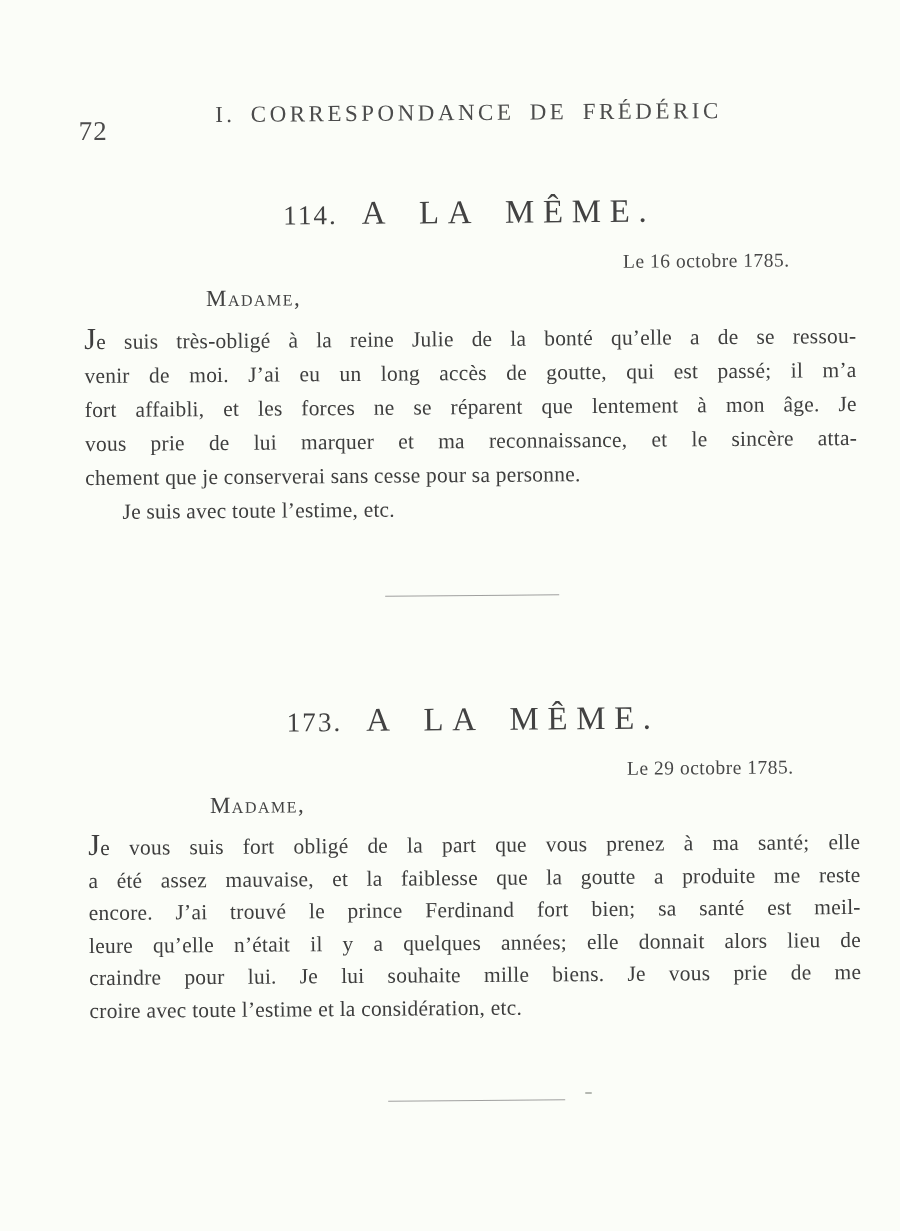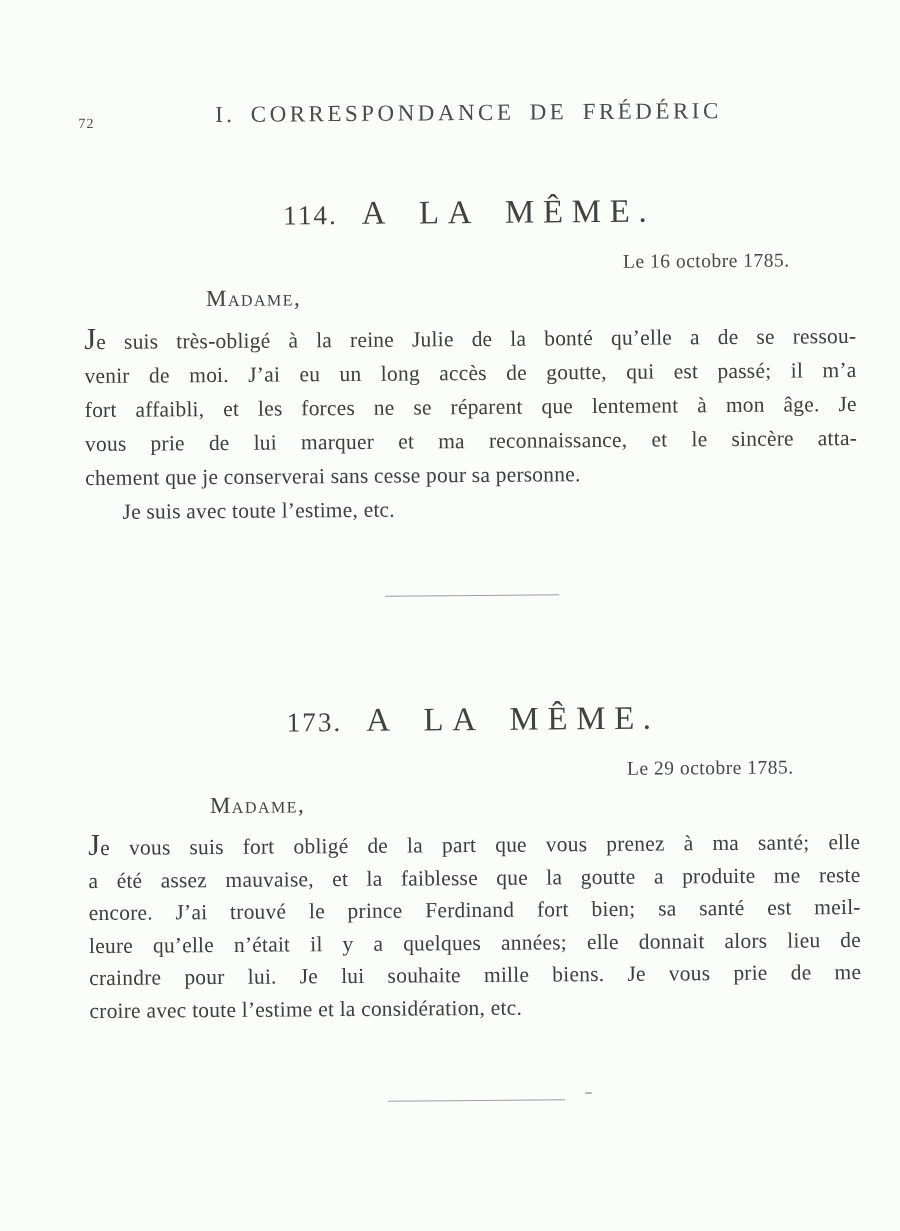--- a/index.html
+++ b/index.html
@@ -30,21 +30,21 @@
   }
   
   .running-header{
     position:relative;
     margin-top:100px;
     height:34px;
   }
   .page-number{
     position:absolute;
     left:-4px; top:13px;
-    font-size:14px;
+    font-size:27px;
     letter-spacing:1px;
     color:var(--ink-light);
   }
   .header-title{
     display:block;
     text-align:center;
     font-size:23px;
     letter-spacing:3.5px;
     word-spacing:6px;
     color:var(--ink-light);

